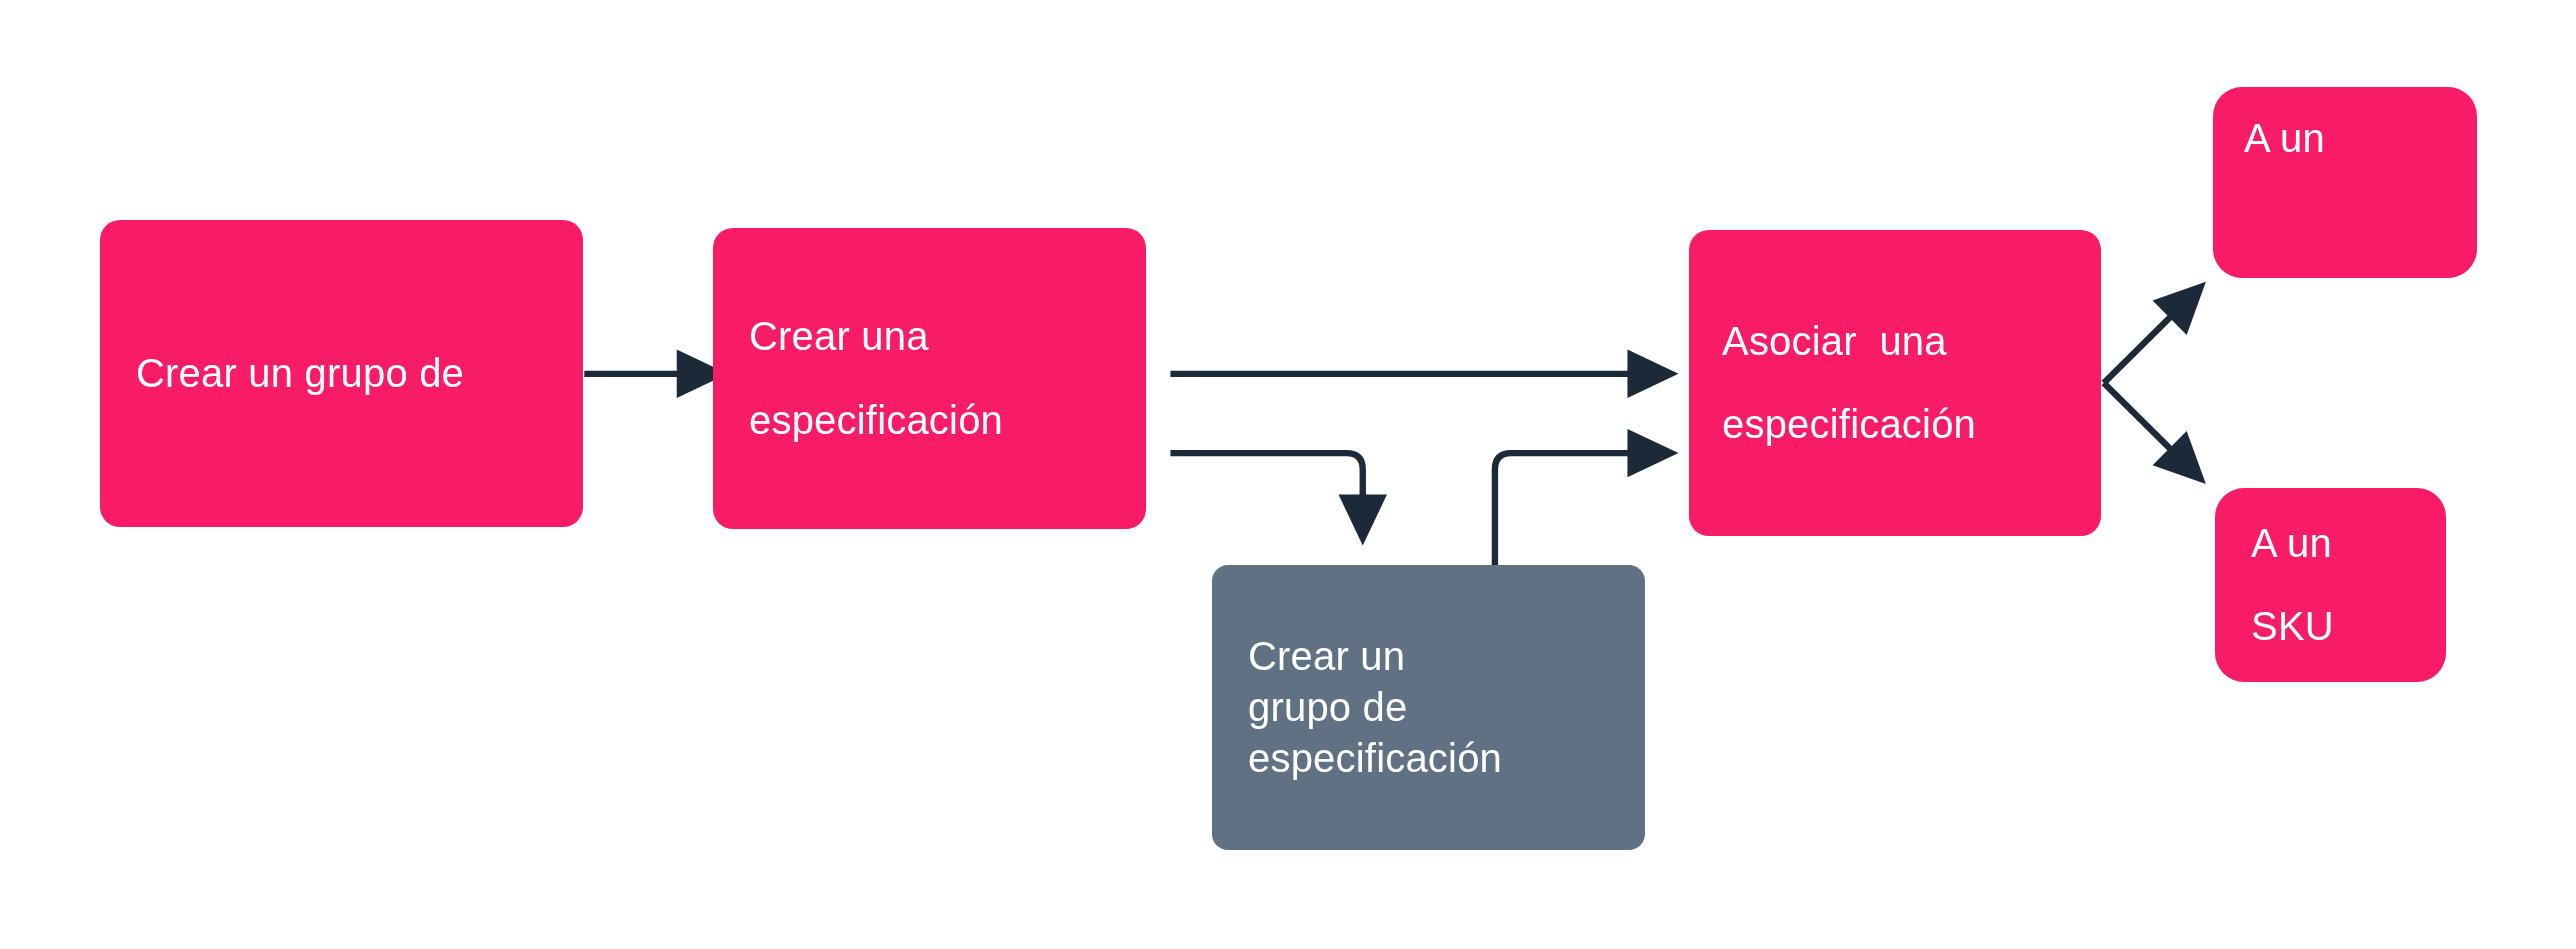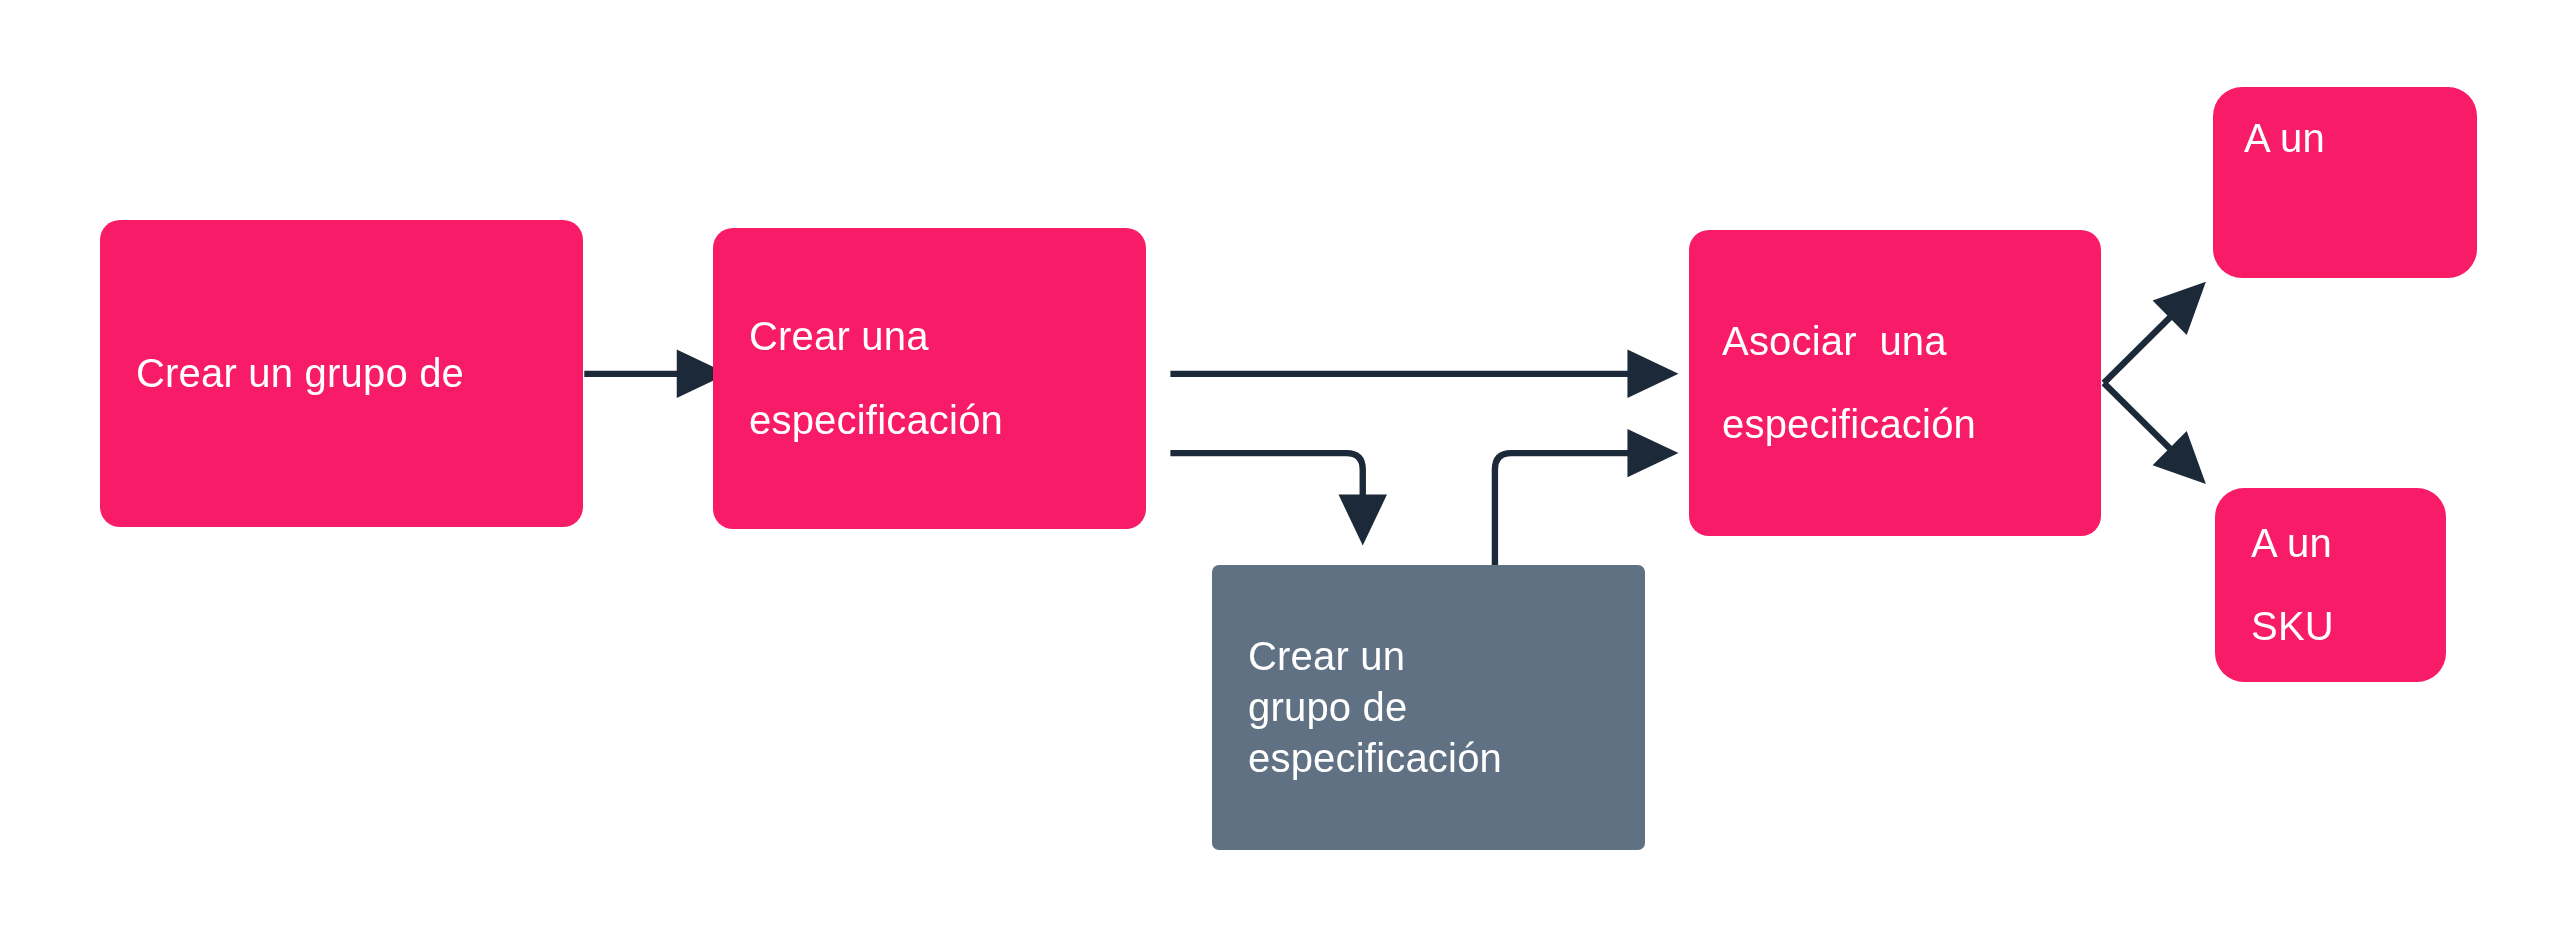--- a/index.html
+++ b/index.html
@@ -40,21 +40,21 @@
     left: 100px; top: 220px; width: 483px; height: 307px;
     padding: 0 36px;
   }
   #node-create-spec {
     left: 713px; top: 228px; width: 433px; height: 301px;
     padding: 0 36px;
   }
   #node-spec-value {
     left: 1212px; top: 565px; width: 433px; height: 285px;
     padding: 0 36px;
-    border-radius: 7px;
+    border-radius: 16px;
   }
   #node-associate-spec {
     left: 1689px; top: 230px; width: 412px; height: 306px;
     padding: 5px 33px;
   }
   #node-to-product {
     left: 2213px; top: 87px; width: 264px; height: 191px;
     padding: 0 31px;
     border-radius: 29px;
     justify-content: flex-start;

